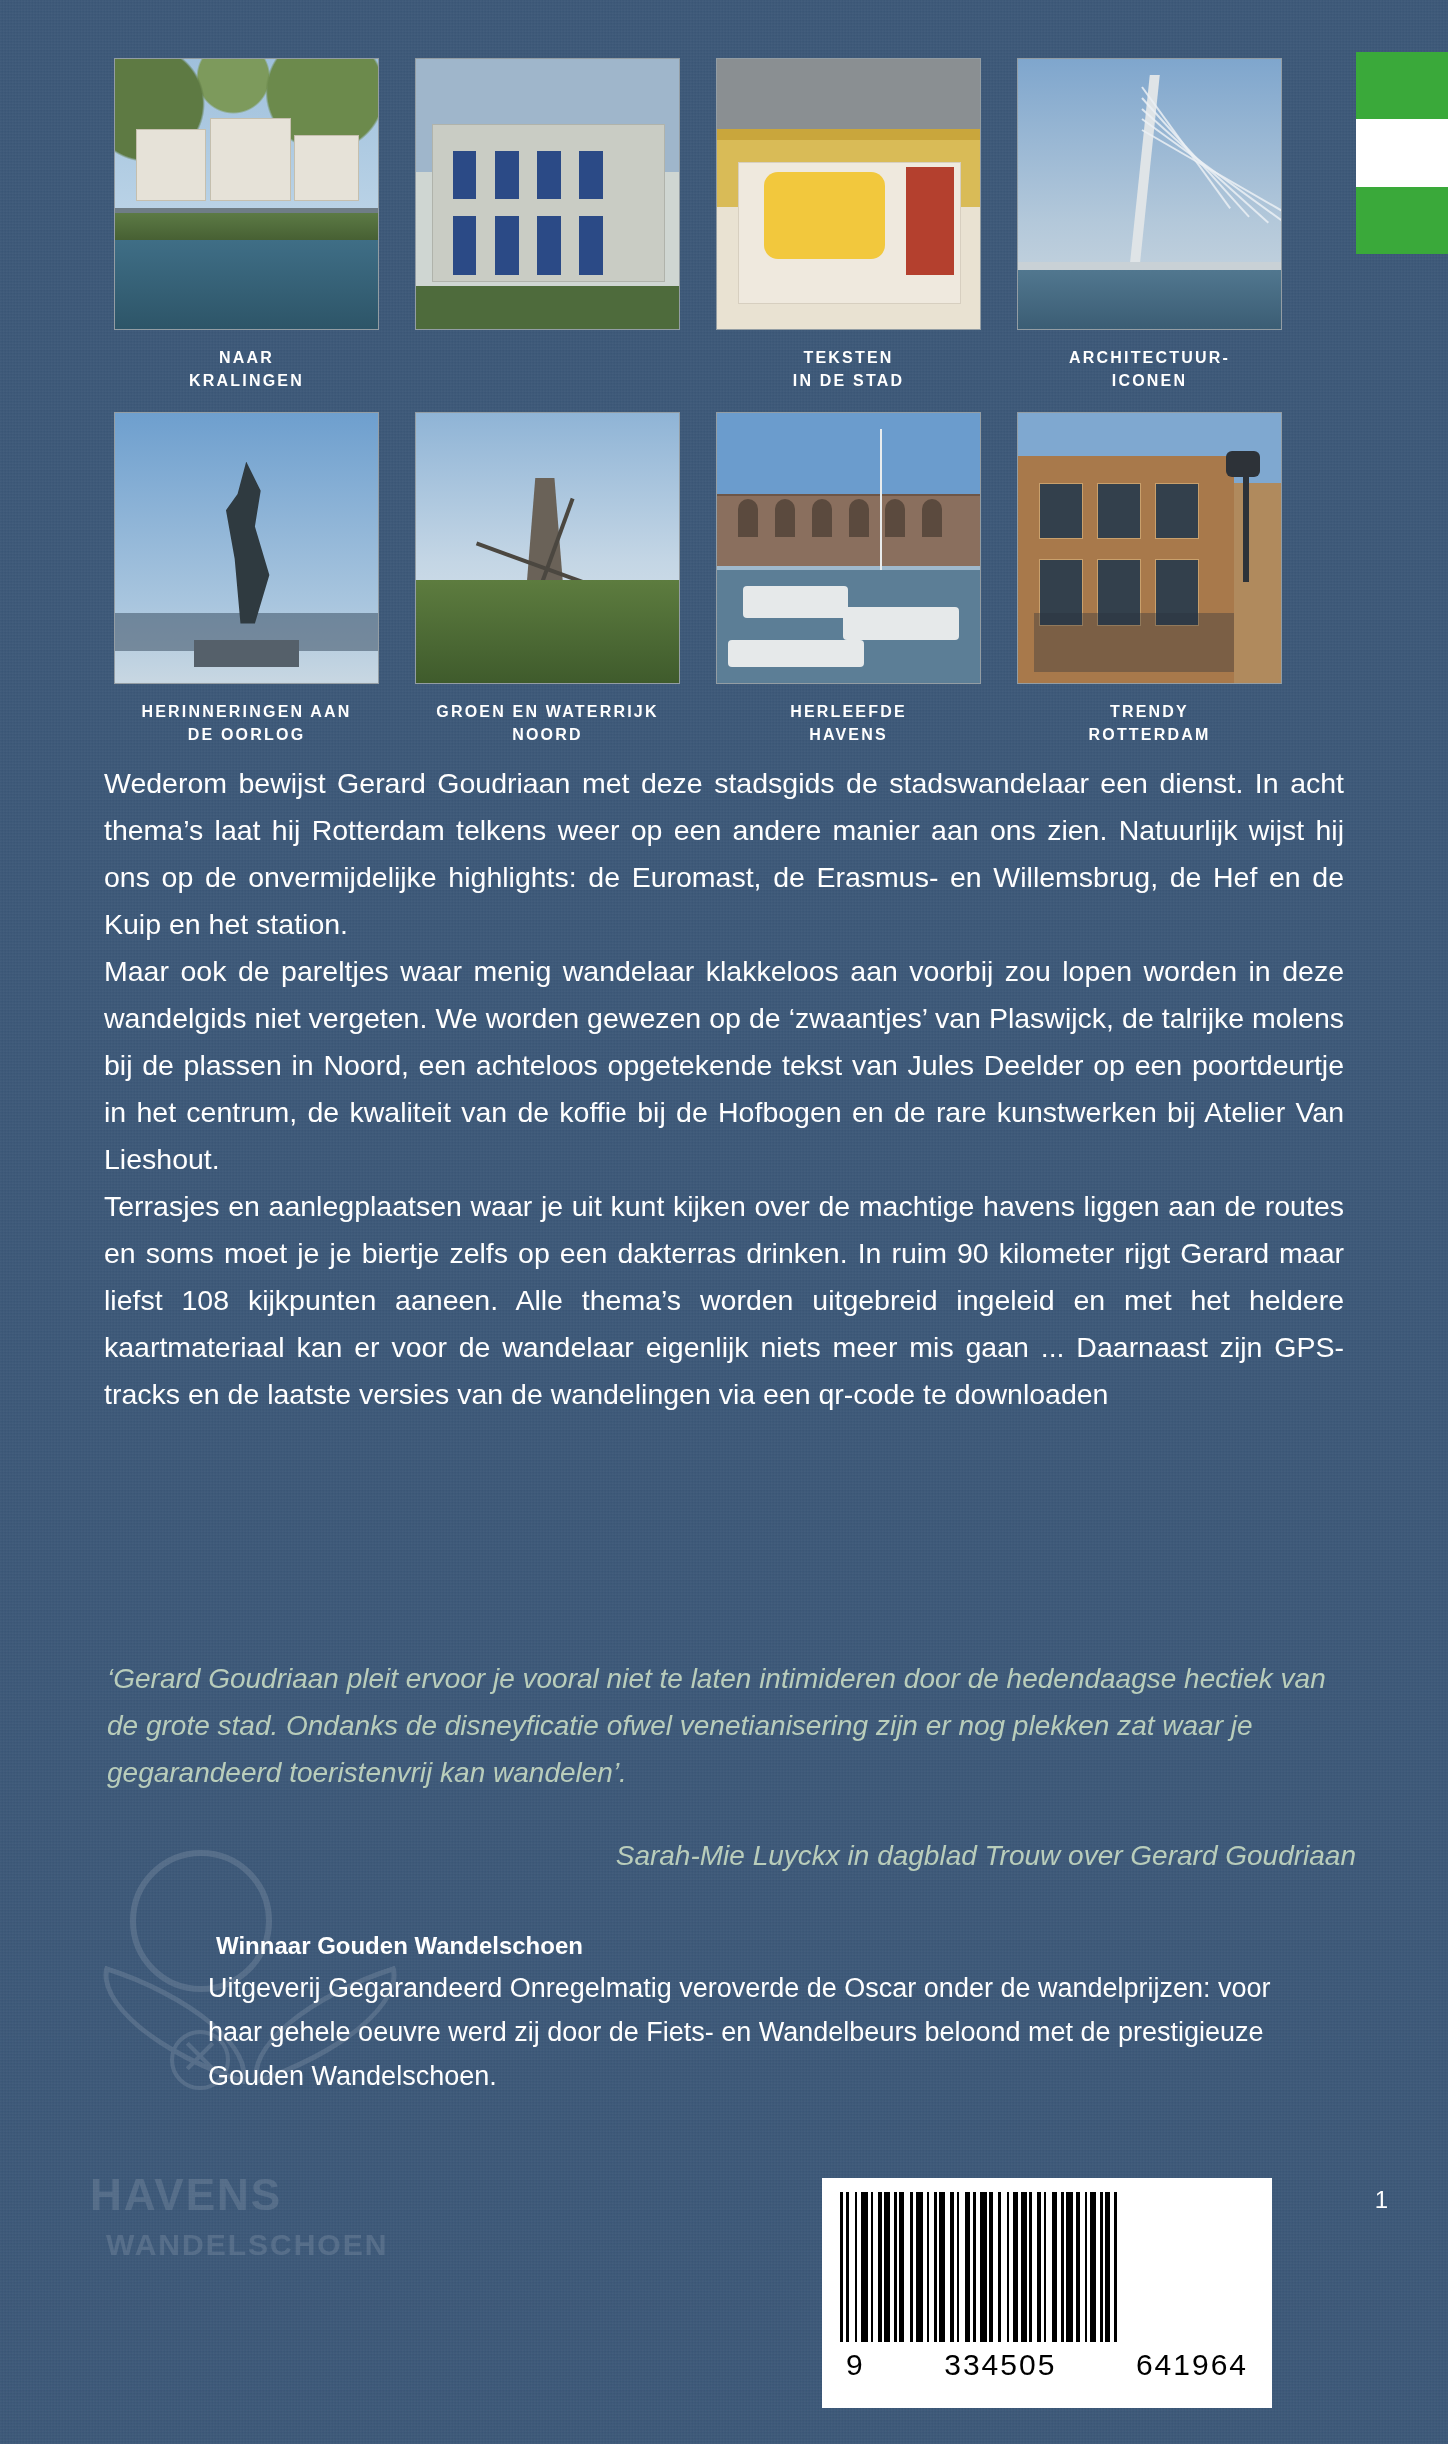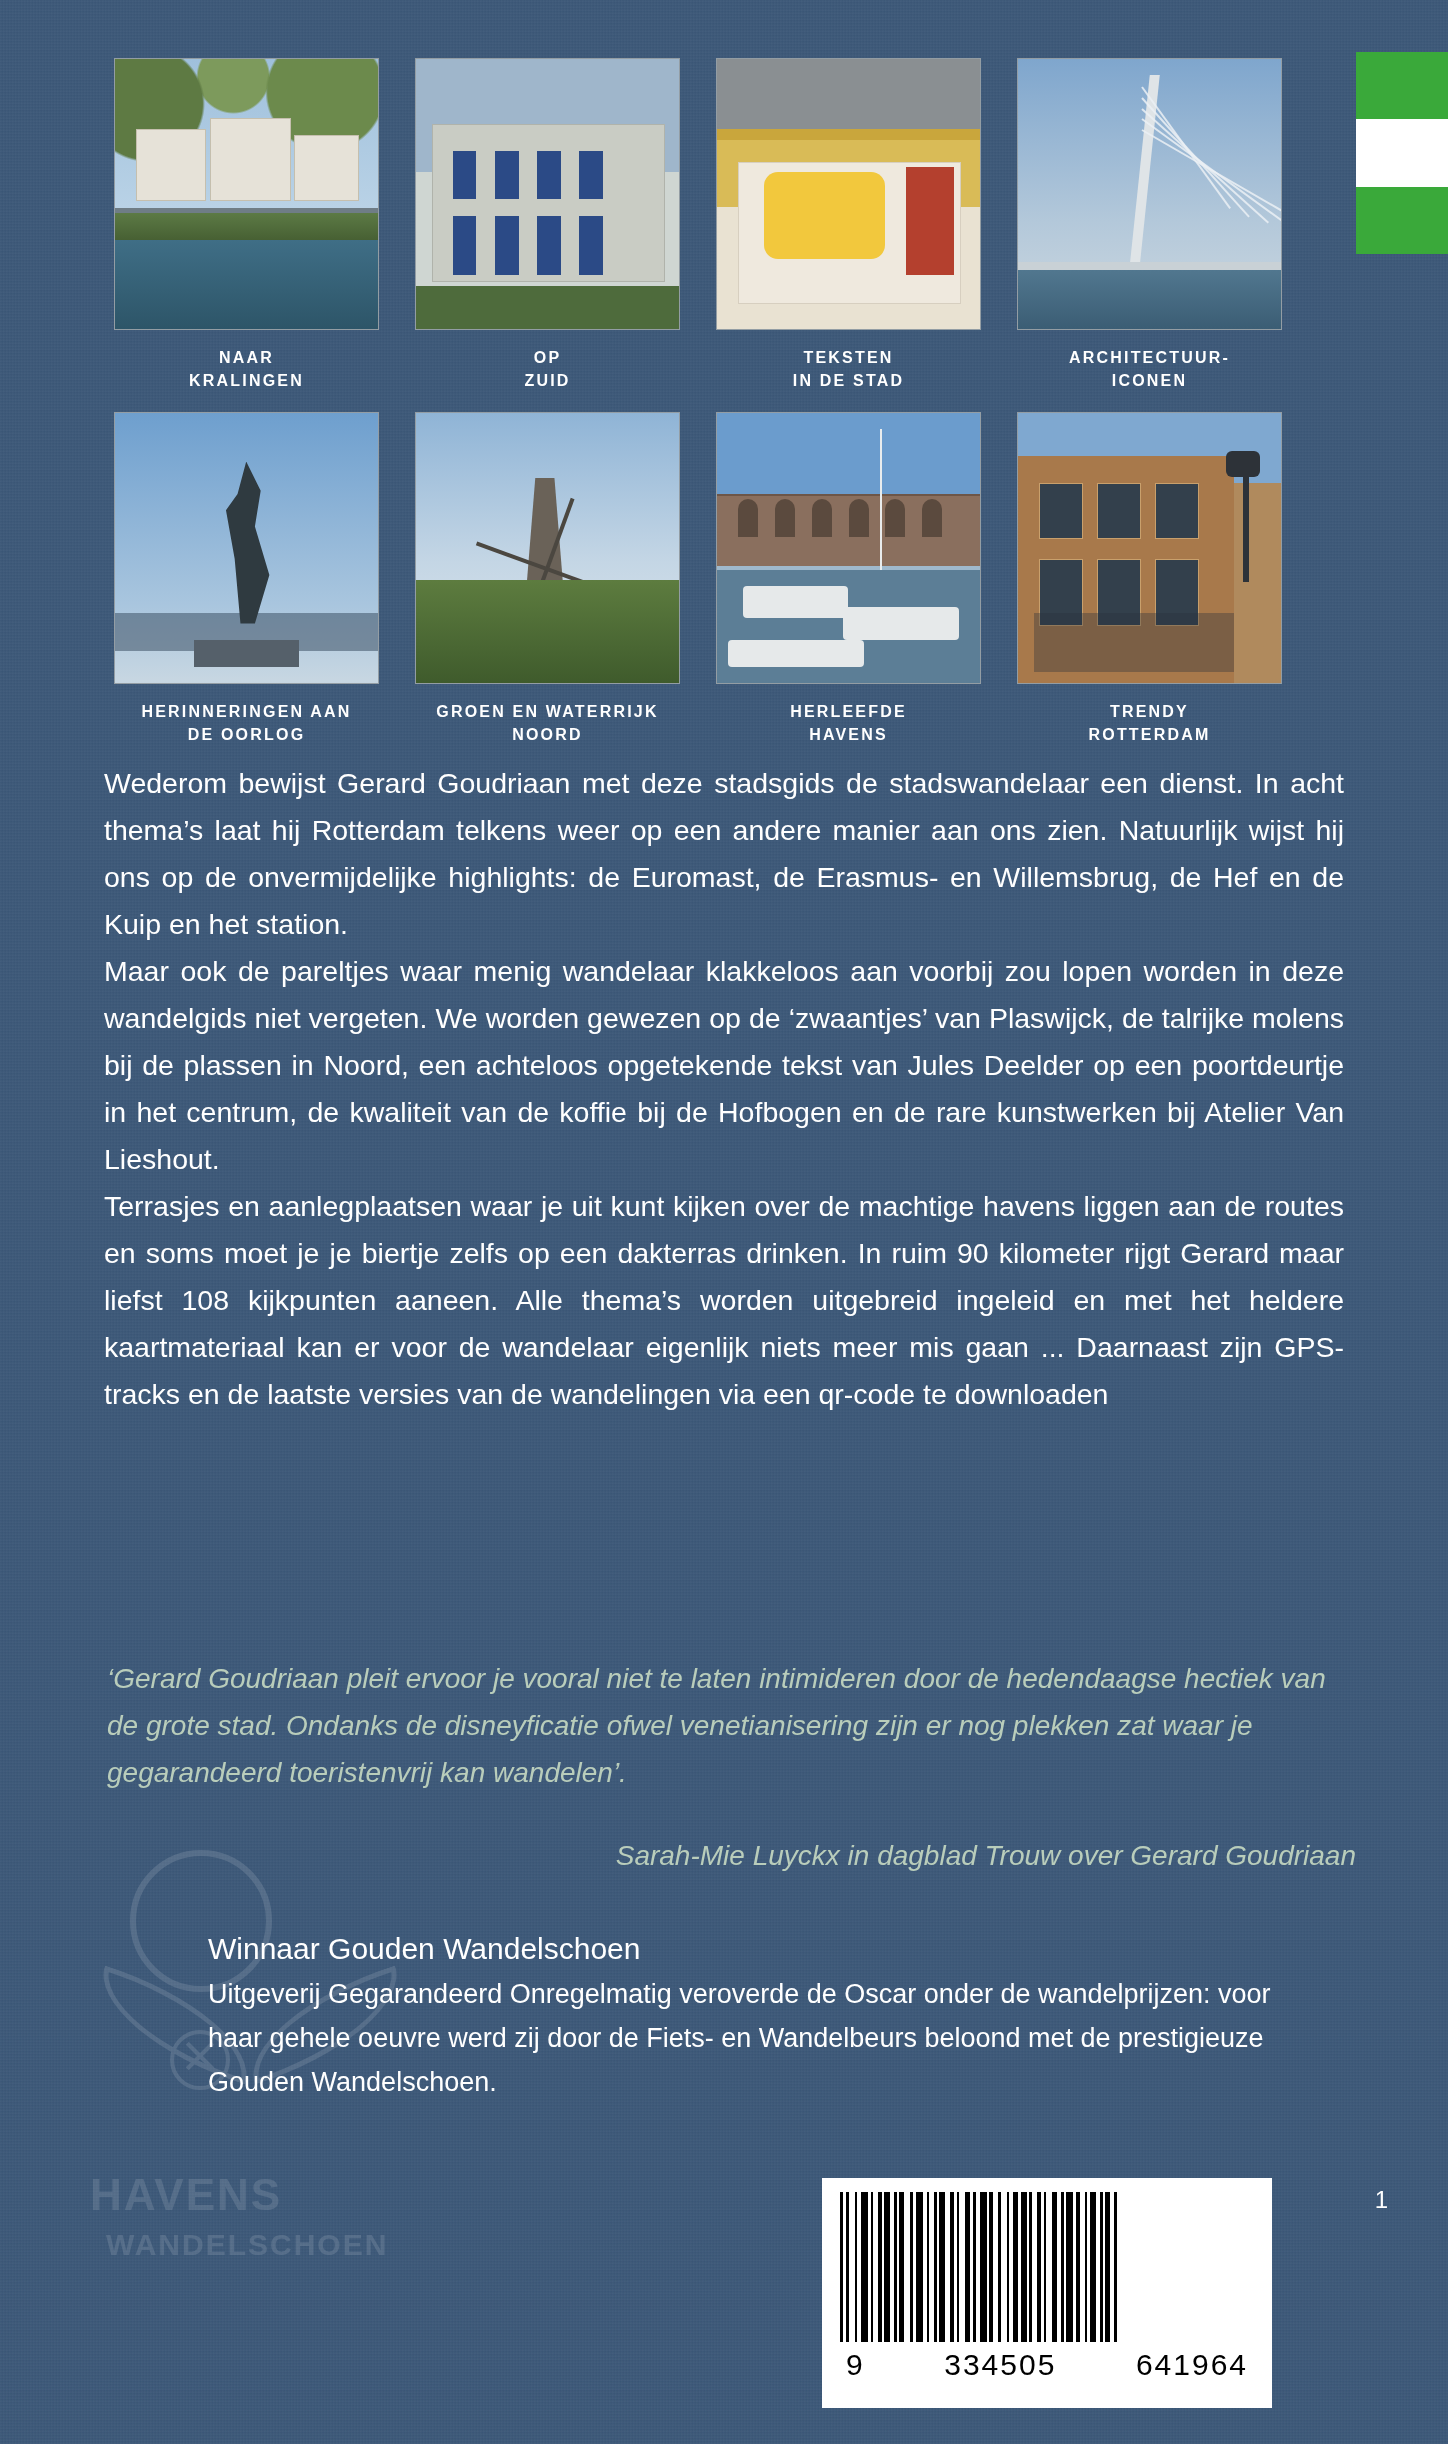--- a/index.html
+++ b/index.html
@@ -169,21 +169,21 @@
   }
 
   
   .award {
     position: absolute;
     left: 208px;
     top: 1932px;
     width: 1070px;
     color: #ffffff;
   }
-  .award h3 { margin: 0 0 6px 0; font-size: 30px; font-weight: normal; }
+  .award h3 { margin: 0 0 6px 8px; font-size: 24px; font-weight: bold; }
   .award p { margin: 0; font-size: 27px; line-height: 44px; }
 
   
   .watermark {
     position: absolute;
     left: 90px;
     top: 1840px;
     width: 330px;
     height: 470px;
     opacity: 0.12;
@@ -277,24 +277,20 @@
           <div class="bld"></div>
           <div class="win" style="left:14%; top:34%; width:9%; height:18%;"></div>
           <div class="win" style="left:30%; top:34%; width:9%; height:18%;"></div>
           <div class="win" style="left:46%; top:34%; width:9%; height:18%;"></div>
           <div class="win" style="left:62%; top:34%; width:9%; height:18%;"></div>
           <div class="win" style="left:14%; top:58%; width:9%; height:22%;"></div>
           <div class="win" style="left:30%; top:58%; width:9%; height:22%;"></div>
           <div class="win" style="left:46%; top:58%; width:9%; height:22%;"></div>
           <div class="win" style="left:62%; top:58%; width:9%; height:22%;"></div>
           <div class="green"></div>
-        </div>
-        <div class="caption">
-          <span>OP</span><br>
-          <span>ZUID</span>
         </div>
       </div>
 
       <div class="cell">
         <div class="photo p3">
           <div class="bg"></div>
           <div class="grey"></div>
           <div class="panel"></div>
           <div class="sign"></div>
           <div class="red"></div>

